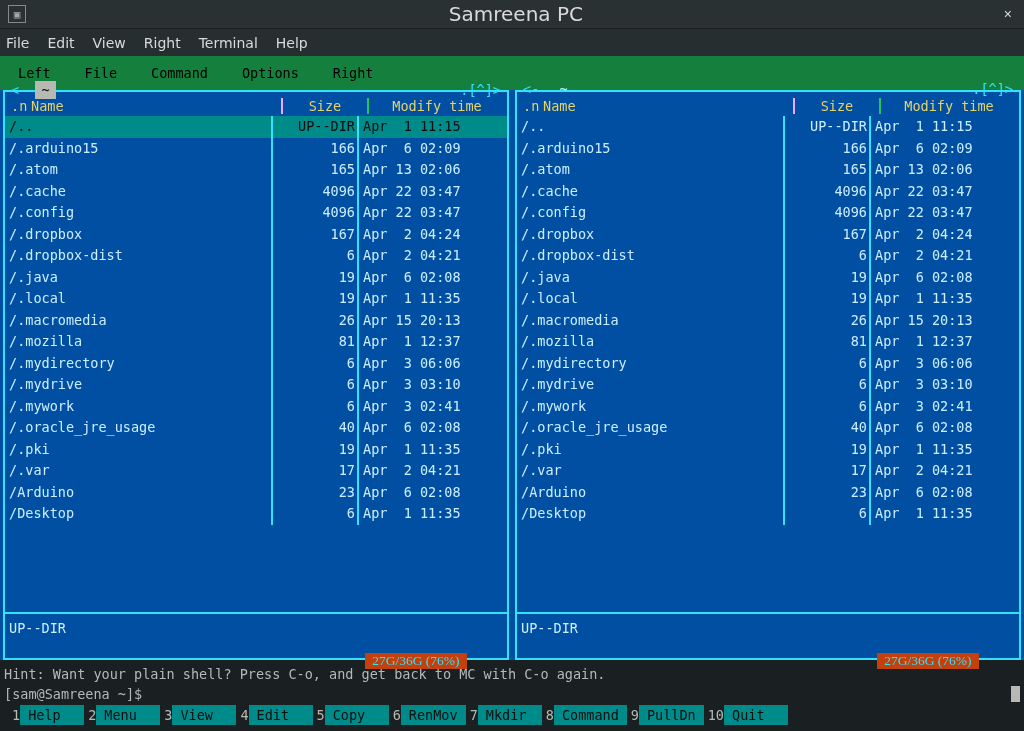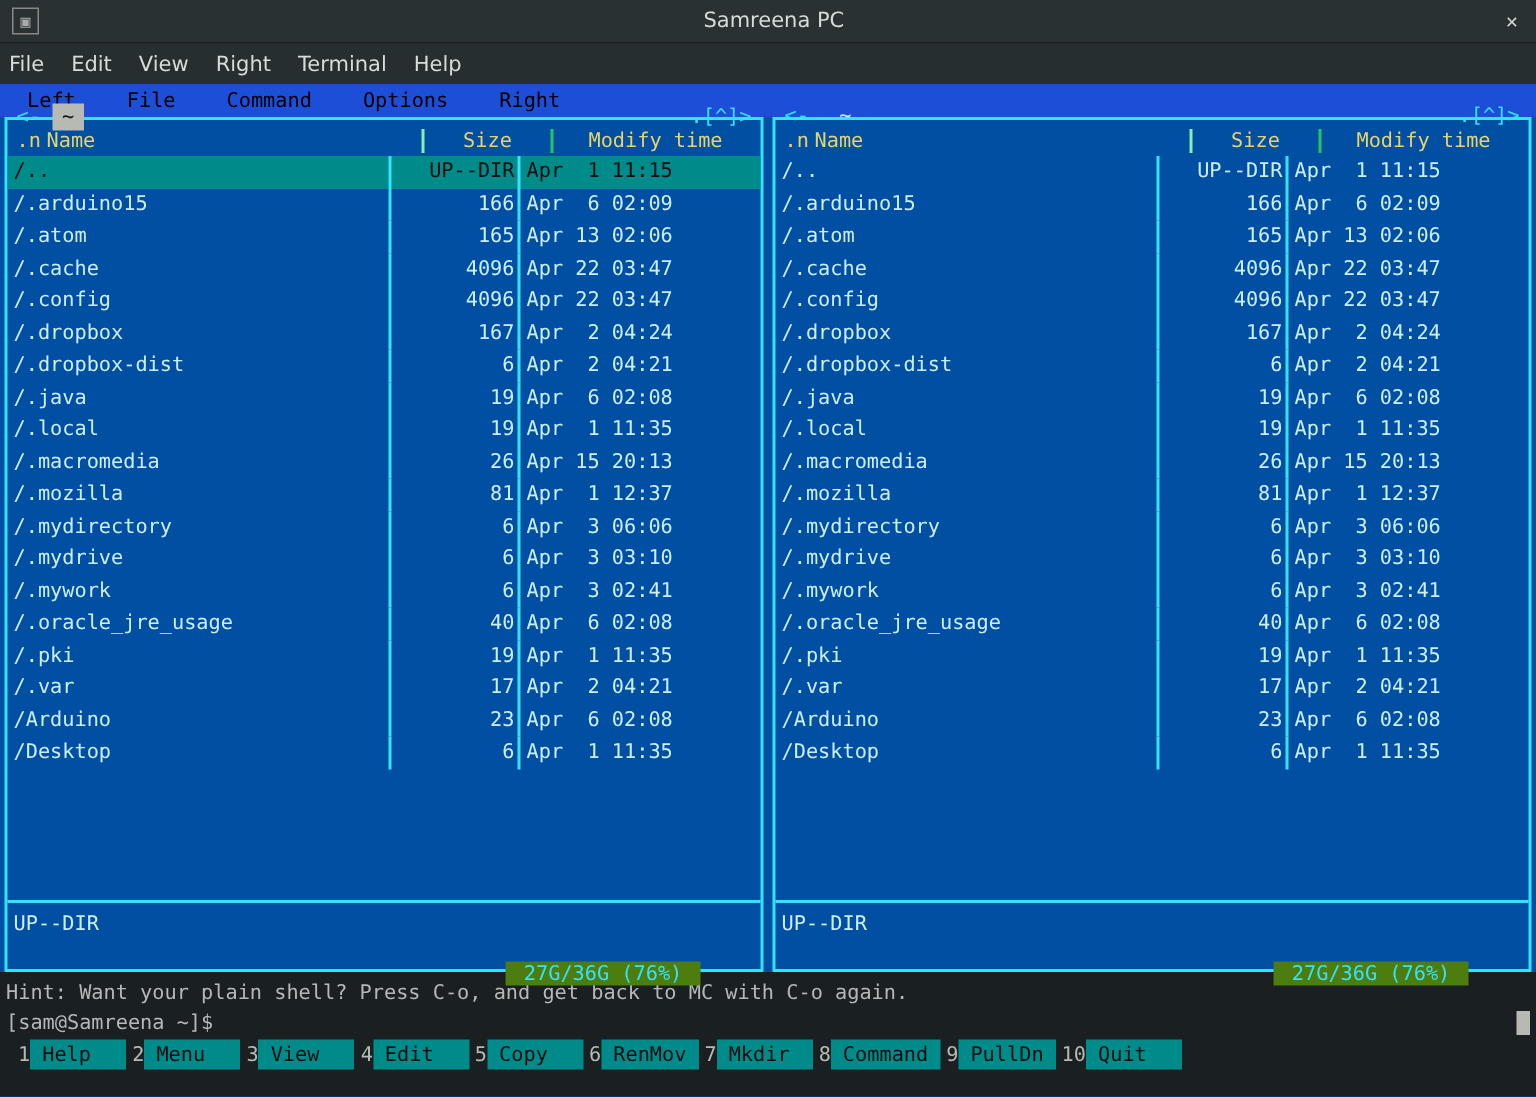--- a/index.html
+++ b/index.html
@@ -33,21 +33,21 @@
     align-items: center;
     justify-content: center;
     font-size: 11px;
     color: #aaa;
   }
   .titlebar .title {
     flex: 1;
     text-align: center;
     color: #d7dbd9;
     font-family: "DejaVu Sans", sans-serif;
-    font-size: 14px;
+    font-size: 20px;
   }
   .titlebar .close {
     color: #d7dbd9;
     font-family: sans-serif;
     font-size: 14px;
     cursor: pointer;
     padding: 0 4px;
   }
   
   .term-menubar {
@@ -58,22 +58,22 @@
     padding: 0 6px;
     gap: 18px;
     font-family: "DejaVu Sans", sans-serif;
     font-size: 14px;
     color: #d7dbd9;
     border-top: 1px solid #1a1e20;
   }
   .term-menubar span { cursor: pointer; }
   
   .mc-menubar {
-    height: 22px;
-    background: #1d4ed8;
+    height: 34px;
+    background: #15803d;
     color: #1a1f22;
     display: flex;
     align-items: center;
     font-family: inherit;
     padding-left: 18px;
   }
   .mc-menubar span {
     color: #000;
     padding: 0 34px 0 0;
     cursor: pointer;
@@ -129,21 +129,21 @@
     white-space: pre;
   }
   .col-headers {
     display: flex;
     color: #e6d36a;
     padding: 6px 2px 2px 2px;
     font-family: inherit;
   }
   .col-headers .col-n { width: 24px; text-align: left; padding-left: 4px;}
   .col-headers .col-name { flex: 1; text-align: left; }
-  .col-headers .col-size { width: 86px; text-align: center; border-left: 2px solid #86efac; }
+  .col-headers .col-size { width: 86px; text-align: center; border-left: 2px solid #f0abfc; }
   .col-headers .col-modify { width: 138px; text-align: center; border-left: 2px solid #22c55e; }
   .file-rows {
     flex: 1;
     overflow: hidden;
     font-family: inherit;
   }
   .row {
     display: flex;
     color: #ccefff;
     line-height: 21.5px;
@@ -160,41 +160,42 @@
     overflow: hidden;
     text-overflow: clip;
   }
   .row .c-size {
     width: 86px;
     text-align: right;
     padding-right: 2px;
     border-left: 2px solid #33e2ff;
   }
   .row .c-mod {
-    width: 162px;
+    width: 150px;
     text-align: left;
     padding-left: 4px;
     padding-right: 2px;
     border-left: 2px solid #33e2ff;
   }
   .mini-status {
     border-top: 2px solid #33e2ff;
     padding: 6px 4px 2px 4px;
     color: #ccefff;
     height: 46px;
     position: relative;
   }
   .disk-usage {
     position: absolute;
     bottom: -11px;
     right: 40px;
     color: #33e2ff;
-    background: #4d7c0f;
+    background: #c2410c;
     padding: 0 4px;
     white-space: pre;
+    font-family: Liberation Serif, serif;
   }
   
   .bottom-lines {
     background: #1a1f22;
     color: #b5b8b9;
     font-family: inherit;
     padding: 4px 4px 0 4px;
     line-height: 20px;
   }
   .prompt-line { display: flex; align-items: center; justify-content: space-between; }

